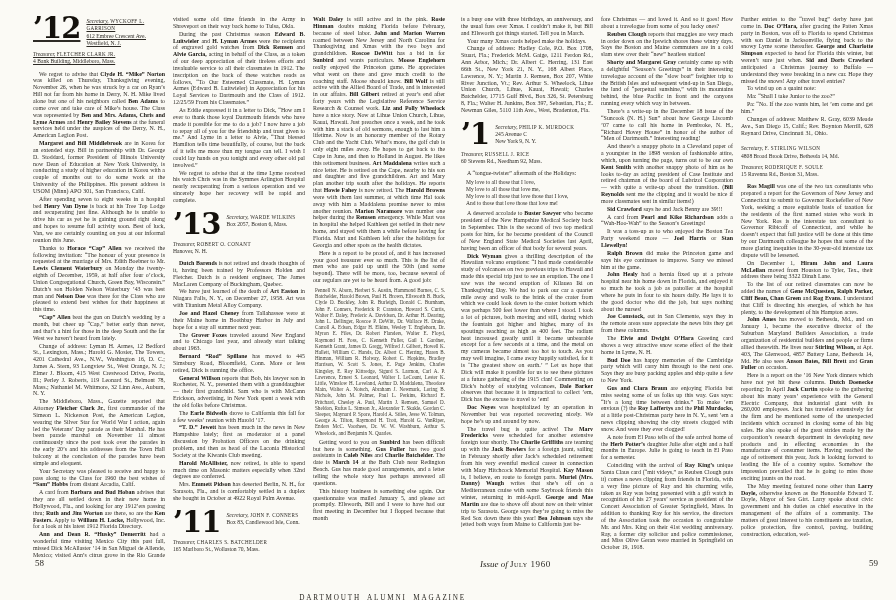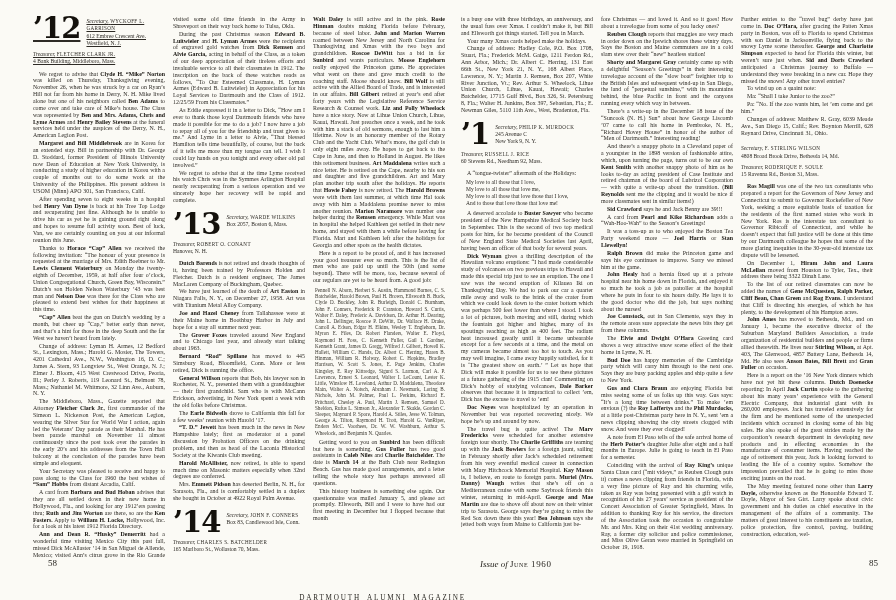--- a/index.html
+++ b/index.html
@@ -23,21 +23,21 @@
     font-size:29px;line-height:0.82;letter-spacing:-1px;color:#14110c;margin-right:6px;
   }
   .officer-beside{padding-top:1px;}
   .officer-below{margin-top:4px;}
   .off-line{font-size:5.6px;line-height:1.3;text-align:left;}
   .off-role{font-style:italic;}
   .off-name{font-size:5.1px;letter-spacing:0.35px;text-transform:uppercase;}
   .verse{margin:2px 0 4px 0;padding-left:5px;}
   .verse-line{font-size:5.5px;line-height:1.25;}
   .footer-el{position:absolute;color:#2a2722;}
-  .pg-left{left:48px;top:558px;font-size:9px;}
+  .pg-left{left:35px;top:558px;font-size:9px;}
   .pg-right{right:18px;top:558px;font-size:9px;}
   .mag-title{right:430px;top:594px;font-size:7.2px;letter-spacing:1.8px;word-spacing:3px;}
   .issue{left:480px;top:559px;font-size:9px;}
   .issue .prefix{font-style:italic;margin-top:36px;}
   .issue .sc{font-variant:small-caps;letter-spacing:0.6px;}
 </style>
 </head>
 <body>
 
 <div class="spread">
@@ -91,21 +91,21 @@
         <p class="para"><b>Joe and Hazel Cheney</b> from Tallahassee were at their Maine home in Boothbay Harbor in July and hope for a stay all summer next year.</p>
         <p class="para">The <b>Grover Foxes</b> traveled around New England and to Chicago last year, and already start talking about 1963.</p>
         <p class="para"><b>Bernard “Rod” Spillane</b> has moved to 445 Simsbury Road, Bloomfield, Conn. More or less retired, Dick is running the office.</p>
         <p class="para"><b>General Willson</b> reports that Bob, his lawyer son in Rochester, N. Y., presented them with a granddaughter — their first grandchild. Sam who is with McCann Erickson, advertising, in New York spent a week with the old folks before Christmas.</p>
         <p class="para">The <b>Earle Bidwells</b> drove to California this fall for a few weeks’ reunion with Harold ’17.</p>
         <p class="para"><b>“T. D.” Jewett</b> has been much in the news in New Hampshire lately; first as moderator at a panel discussion by Probation Officers on the drinking problem, and then as head of the Laconia Historical Society at the Kiwanis Club meeting.</p>
         <p class="para"><b>Harold McAllister,</b> now retired, is able to spend much time on Masonic matters especially when 32nd degrees are conferred.</p>
         <p class="para">Mrs. <b>Emmett Pidson</b> has deserted Berlin, N. H., for Sarasota, Fla., and is comfortably settled in a duplex she bought in October at 4922 Royal Palm Avenue.</p>
         <div class="class-head">
           <div class="year-row">
-            <span class="year-numeral">’14</span>
+            <span class="year-numeral">’11</span>
             <div class="officer-beside">
               <div class="off-line"><span class="off-role">Secretary,</span> <span class="off-name">John F. Conners</span></div>
               <div class="off-line off-addr">Box 83, Candlewood Isle, Conn.</div>
             </div>
           </div>
           <div class="officer-below">
             <div class="off-line"><span class="off-role">Treasurer,</span> <span class="off-name">Charles S. Batchelder</span></div>
             <div class="off-line off-addr">165 Marlboro St., Wollaston 70, Mass.</div>
           </div>
         </div>
@@ -185,15 +185,15 @@
         <p class="para">On December 1, <b>Hiram John and Laura McLellan</b> moved from Houston to Tyler, Tex., their address there being 3322 Dinah Lane.</p>
         <p class="para">To the list of our retired classmates can now be added the names of <b>Gene McQuesten, Ralph Parker, Cliff Bean, Chan Green</b> and <b>Rog Evans.</b> I understand that Cliff is directing his energies, of which he has plenty, to the development of his Hampton acres.</p>
         <p class="para"><b>John Ames</b> has moved to Bethesda, Md., and on January 1, became the executive director of the Suburban Maryland Builders Association, a trade organization of residential builders and people or firms allied therewith. He lives near <b>Stirling Wilson,</b> at Apt. 403, The Glenwood, 4857 Battery Lane, Bethesda 14, Md. He also sees <b>Anson Bates, Bill Brett</b> and <b>Gran Fuller</b> on occasion.</p>
         <p class="para">Here is a report on the ’16 New York dinners which have not yet hit these columns. <b>Dutch Doenecke</b> reporting: In April <b>Jack Curtin</b> spoke to the gathering about his many years’ experience with the General Electric Company, that industrial giant with its 260,000 employees. Jack has traveled extensively for the firm and he mentioned some of the unexpected incidents which occurred in closing some of his big sales. He also spoke of the great strides made by the corporation’s research department in developing new products and in effecting economies in the manufacture of consumer items. Having reached the age of retirement this year, Jack is looking forward to leading the life of a country squire. Somehow the impression prevailed that he is going to miss those exciting jaunts on the road.</p>
         <p class="para">The May meeting featured none other than <b>Larry Doyle,</b> otherwise known as the Honorable Edward T. Doyle, Mayor of Sea Girt. Larry spoke about civic government and his duties as chief executive in the management of the affairs of a community. The matters of great interest to his constituents are taxation, police protection, fire control, paving, building construction, education, wel-</p>
       </div>
   </div>
 
   <span class="footer-el pg-left">58</span>
   <span class="footer-el mag-title">DARTMOUTH ALUMNI MAGAZINE</span>
-  <span class="footer-el issue"><span class="prefix">Issue of</span> <span class="sc">June 1960</span></span>
-  <span class="footer-el pg-right">85</span>
+  <span class="footer-el issue"><span class="prefix">Issue of</span> <span class="sc">July 1960</span></span>
+  <span class="footer-el pg-right">59</span>
 </div>
 
 </body></html>

